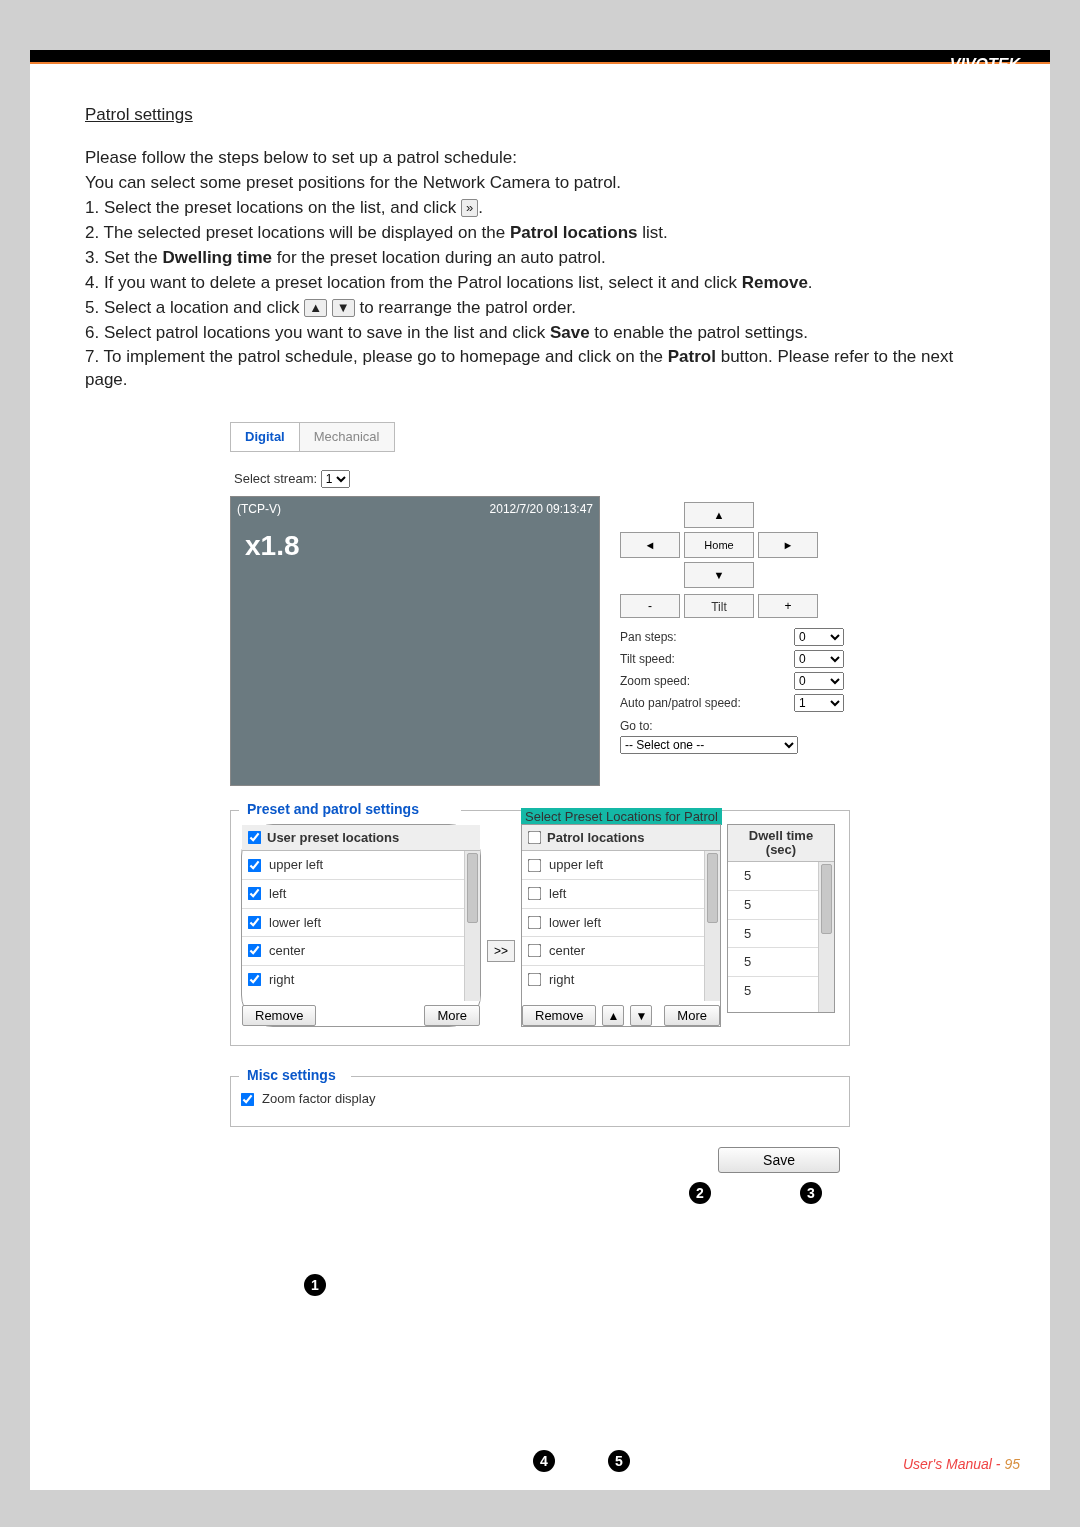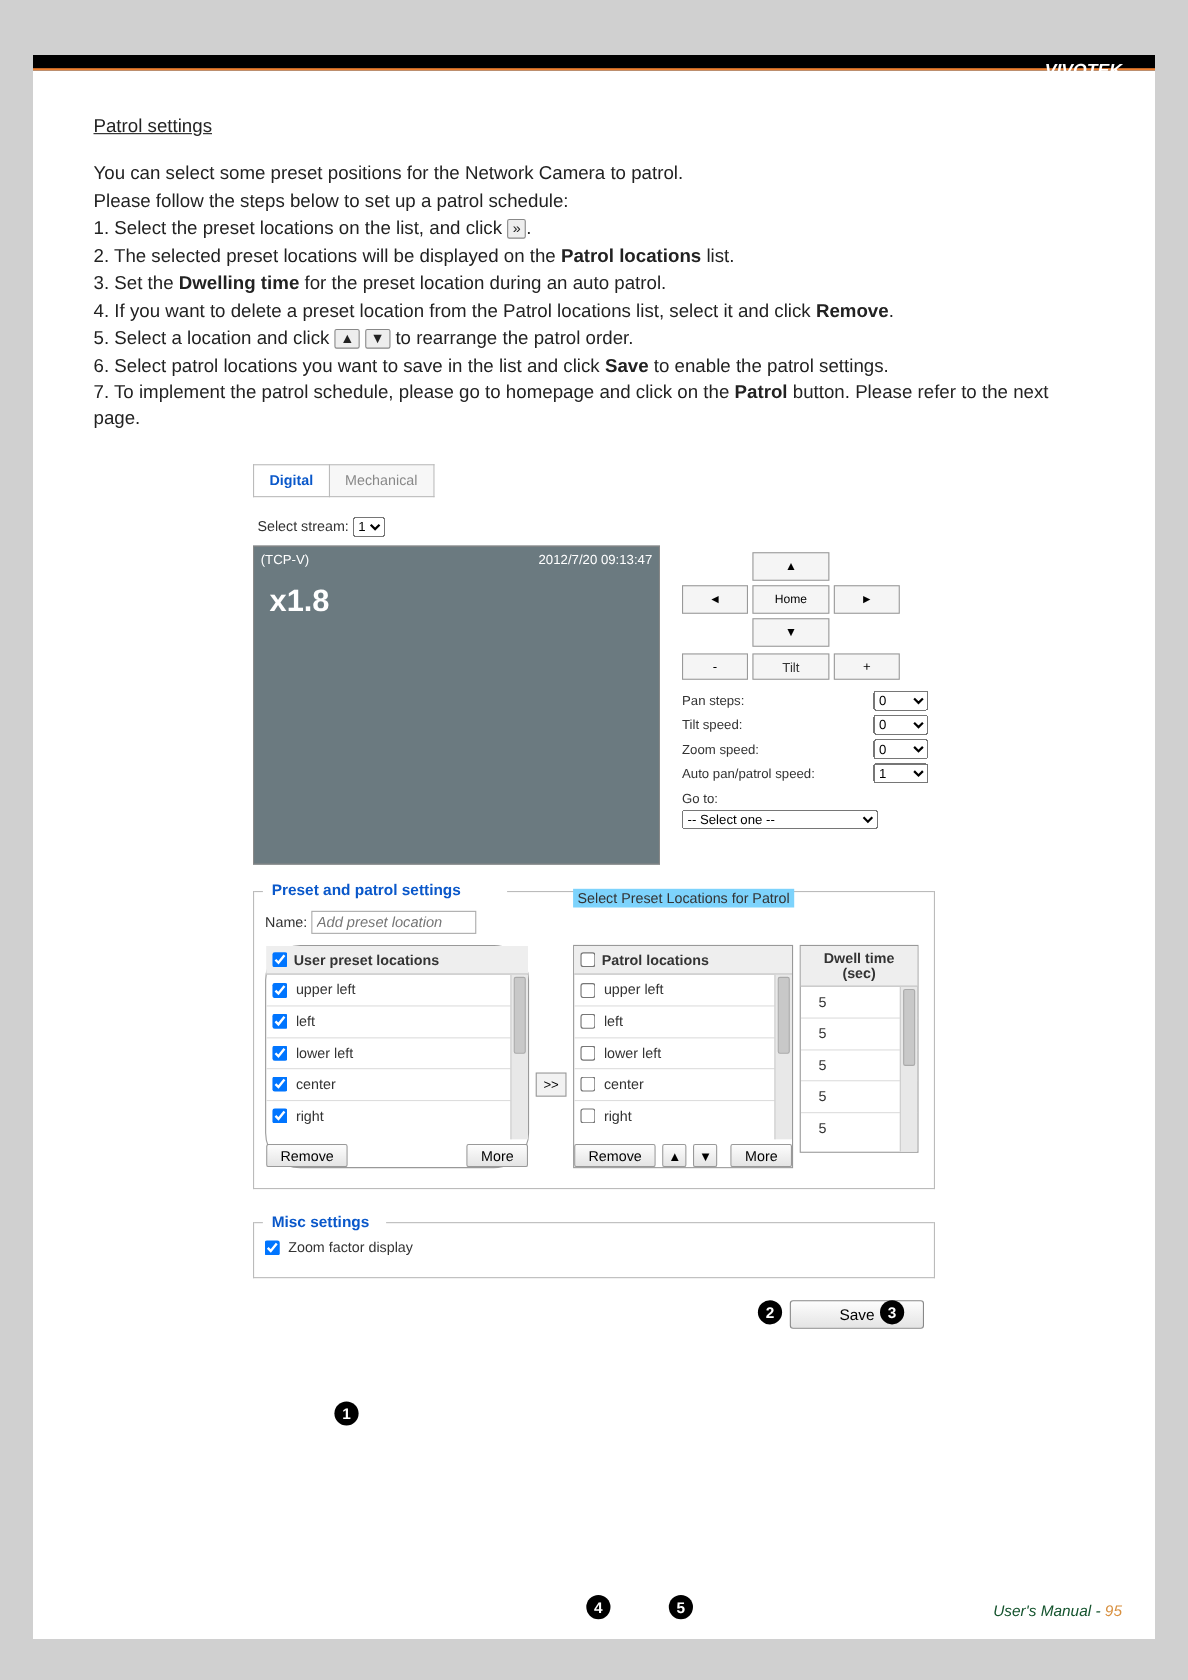--- a/index.html
+++ b/index.html
@@ -31,21 +31,21 @@
   .zoom-row button { width:60px; height:24px; font-size:12px; border:1px solid #999; background:#f5f5f5; cursor:pointer;}
   .zoom-row .zoom-lbl { width:70px; height:24px; border:1px solid #999; background:#f5f5f5; text-align:center; line-height:24px; font-size:12px;}
   .speed-row { display:flex; justify-content:space-between; align-items:center; margin:4px 0; font-size:12px; padding-right:6px;}
   .speed-row select { width:50px; font-size:12px;}
   .goto-sel { width:178px; font-size:12px; margin-top:2px;}
   .fieldset { border:1px solid #bbb; border-top:none; padding:14px 10px 18px 10px; margin-top:24px; position:relative;}
   .fieldset .legend { position:absolute; top:-10px; left:10px; background:#fff; padding:0 6px; color:#0a58ca; font-weight:bold; font-size:14px;}
   .ftop { border-top:1px solid #bbb; position:absolute; top:0; height:0;}
   .name-row { margin:4px 0 10px 0; font-size:13px;}
   .name-row input { font-style:italic; color:#888; width:150px; padding:2px 4px; border:1px solid #aaa;}
-  .sel-label { position:absolute; top:-2px; left:290px; font-size:13px; background:#7dd3fc; padding:0 4px;}
+  .sel-label { position:absolute; top:-2px; left:290px; font-size:13px; background:#14b8a6; padding:0 4px;}
   .lists-row { display:flex; gap:6px; align-items:flex-start; position:relative;}
   .listbox { border:1px solid #999; background:#fff; }
   .list-head { background:#eee; border-bottom:1px solid #bbb; padding:4px 6px; font-weight:bold; font-size:13px; display:flex; align-items:center; gap:6px;}
   .list-body { height:150px; overflow:hidden; position:relative;}
   .scroll-track { position:absolute; right:0; top:0; bottom:0; width:16px; background:#e8e8e8; border-left:1px solid #ccc;}
   .scroll-thumb { position:absolute; left:2px; right:2px; top:2px; height:70px; background:#c8c8c8; border:1px solid #aaa; border-radius:2px;}
   .li { border-bottom:1px solid #ddd; padding:5px 6px; font-size:13px; display:flex; align-items:center; gap:8px;}
   .li:last-child { border-bottom:none;}
   .list1 { width:240px;border-radius:32px; }
   .list2 { width:200px; }
@@ -61,38 +61,38 @@
   .misc .legend { position:absolute; top:-10px; left:10px; background:#fff; padding:0 6px; color:#0a58ca; font-weight:bold; font-size:14px;}
   .save-row { margin-top:20px; text-align:right; padding-right:10px;}
   .save-btn { border:1px solid #888; background:linear-gradient(#fdfdfd,#e4e4e4); padding:4px 44px; font-size:14px; cursor:pointer; border-radius:3px;}
   .callout { position:absolute; width:22px; height:22px; border-radius:50%; background:#000; color:#fff; font-weight:bold; text-align:center; line-height:22px; font-size:14px;}
   .c1 { top:852px; left:74px; }
   .c2 { top:760px; left:459px; }
   .c3 { top:760px; left:570px; }
   .c4 { top:1028px; left:303px; }
   .c5 { top:1028px; left:378px; }
   .footer { position:absolute; bottom:18px; right:30px; font-style:italic; font-size:14px; }
-  .footer .um { color:#14532d; }
+  .footer .um { color:#ef4444; }
   .footer .pg { color:#d89040; }
   input[type=checkbox]{ transform:scale(1.05); }
 </style>
 </head>
 <body>
 
 <div class="page">
   <div class="header-band">
     <span class="brand">VIVOTEK</span>
   </div>
 
   <div class="content">
     <p class="section-title">Patrol settings</p>
 
     <div class="instructions">
+      <p>Please follow the steps below to set up a patrol schedule:</p>
       <p>You can select some preset positions for the Network Camera to patrol.</p>
-      <p>Please follow the steps below to set up a patrol schedule:</p>
       <p><span>1. Select the preset locations on the list, and click </span><span class="small-btn">»</span><span>.</span></p>
       <p><span>2. The selected preset locations will be displayed on the </span><strong>Patrol locations</strong><span> list.</span></p>
       <p><span>3. Set the </span><strong>Dwelling time</strong><span> for the preset location during an auto patrol.</span></p>
       <p><span>4. If you want to delete a preset location from the Patrol locations list, select it and click </span><strong>Remove</strong><span>.</span></p>
       <p><span>5. Select a location and click </span><span class="small-btn">▲</span> <span class="small-btn">▼</span><span> to rearrange the patrol order.</span></p>
       <p><span>6. Select patrol locations you want to save in the list and click </span><strong>Save</strong><span> to enable the patrol settings.</span></p>
       <p><span>7. To implement the patrol schedule, please go to homepage and click on the </span><strong>Patrol</strong><span> button. Please refer to the next page.</span></p>
     </div>
 
     <div class="ui-panel">
@@ -153,24 +153,20 @@
           <select class="goto-sel"><option>-- Select one --</option></select>
         </div>
       </div>
 
       <div class="fieldset">
         <div class="ftop" style="left:0;width:8px;"></div>
           <div class="ftop" style="left:230px;right:0;"></div>
         <span class="legend">Preset and patrol settings</span>
         <span class="sel-label">Select Preset Locations for Patrol</span>
 
-        <div class="name-row">
-          <span>Name:</span>
-          <input type="text" placeholder="Add preset location" style="">
-        </div>
 
         <div class="lists-row">
           <div class="listbox list1">
             <div class="list-head">
                 <input type="checkbox" checked="" style="">
                 <span>User preset locations</span>
               </div>
             <div class="list-body">
               <div class="scroll-track">
                   <div class="scroll-thumb"></div>

